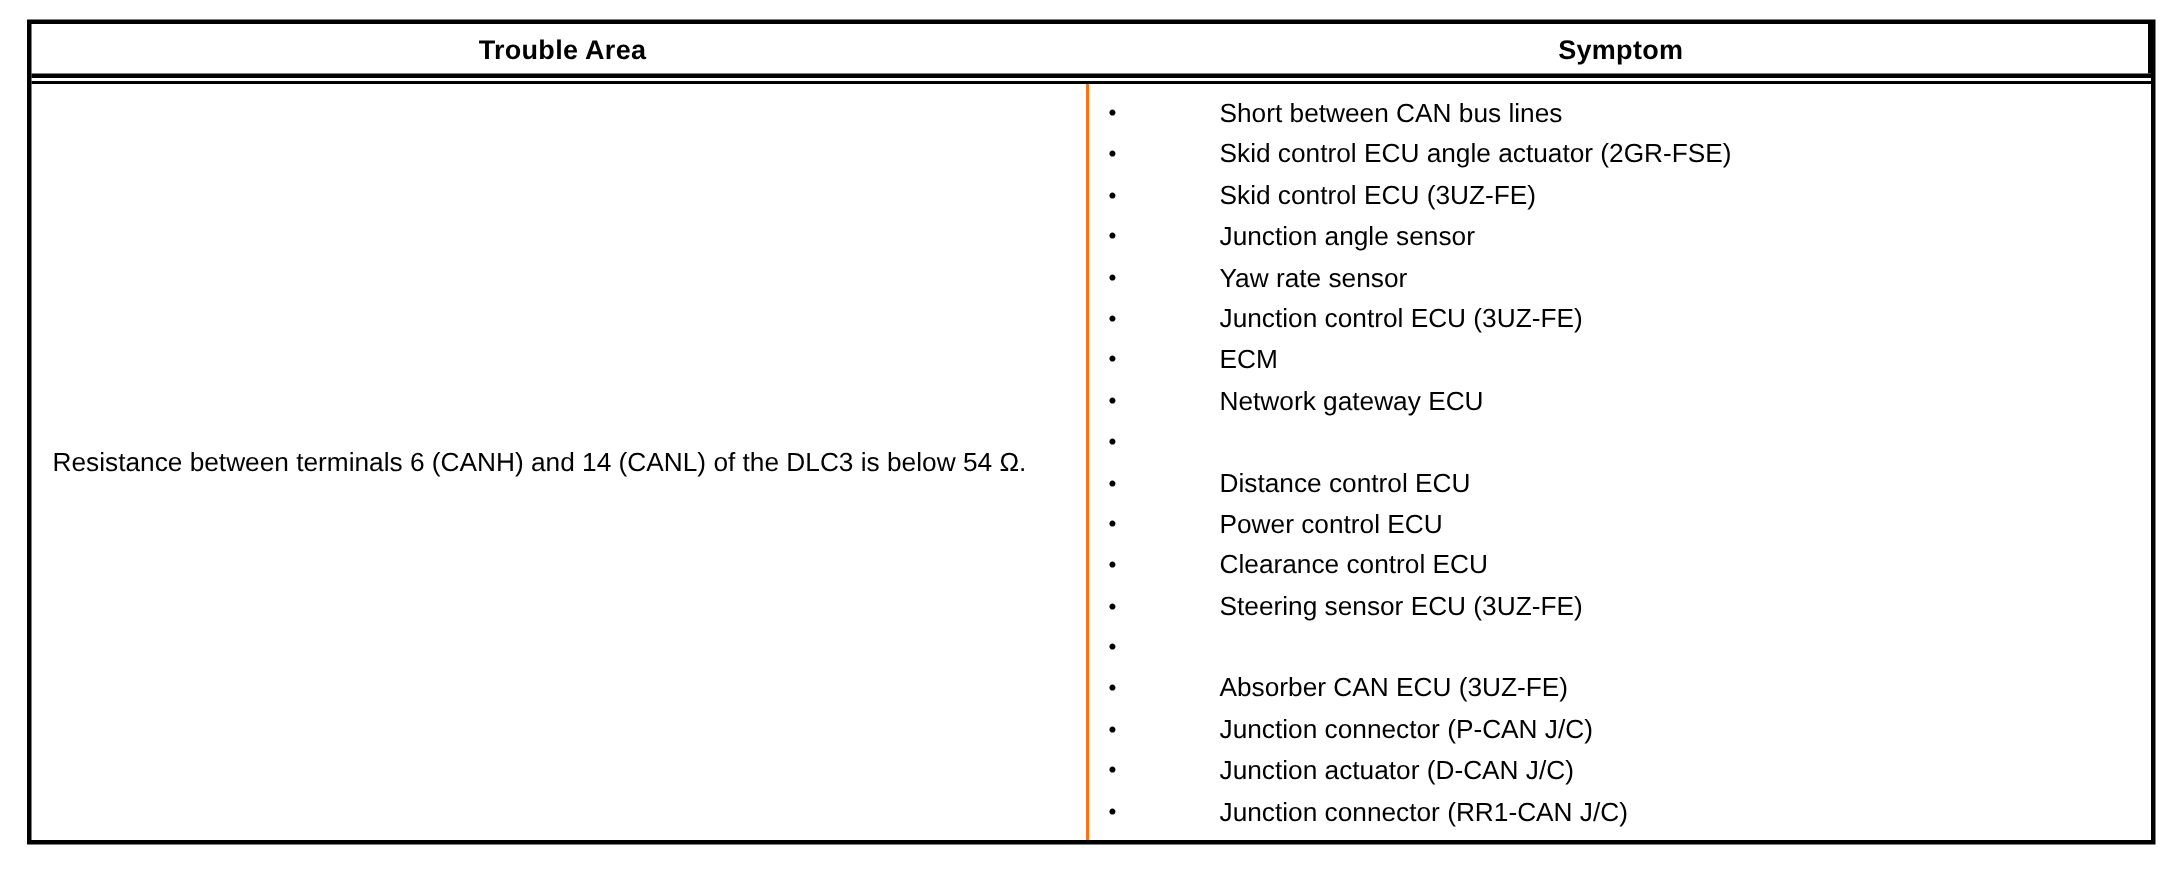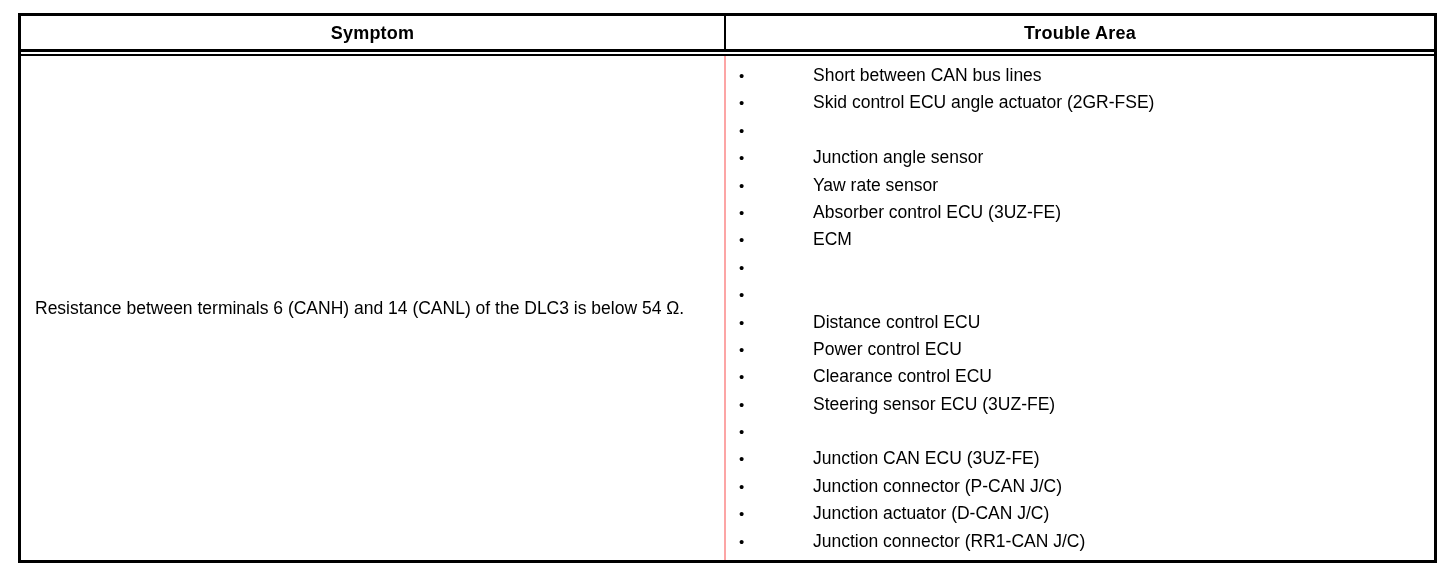--- a/index.html
+++ b/index.html
@@ -96,21 +96,21 @@
     display: flex;
     height: calc(100% - 40px);
     box-sizing: border-box;
   }
   .td {
     box-sizing: border-box;
     position: relative;
   }
   .td-symptom {
     width: 705px;
-    border-right: 2px solid #fca5a5;
+    border-right: 2px solid #f97316;
     display: flex;
     align-items: center;
     padding: 0 14px 0 14px;
   }
   .symptom-text {
     font-size: 17.5px;
     line-height: 25px;
     display: block;
     width: 100%;
   }
@@ -149,54 +149,54 @@
 </style>
 </head>
 <body>
 
 <div class="page">
 
   <div class="table-wrap">
     <div class="table">
 
       <div class="thead">
+        <div class="th th-trouble">
+          <span class="th-label">Trouble Area</span>
+        </div>
         <div class="th th-symptom">
           <span class="th-label">Symptom</span>
-        </div>
-        <div class="th th-trouble">
-          <span class="th-label">Trouble Area</span>
         </div>
       </div>
 
       <div class="double-rule">
         <div class="rule-top"></div>
         <div class="rule-bottom"></div>
       </div>
 
       <div class="tbody">
         <div class="td td-symptom">
           <span class="symptom-text">Resistance between terminals 6 (CANH) and 14 (CANL) of the DLC3 is below 54 Ω.</span>
         </div>
         <div class="td td-trouble">
           <ul class="bullet-list" id="trouble-list">
               <li class="bullet-item"><span class="bullet-dot">•</span><span class="bullet-text">Short between CAN bus lines</span></li>
               <li class="bullet-item"><span class="bullet-dot">•</span><span class="bullet-text">Skid control ECU angle actuator (2GR-FSE)</span></li>
-              <li class="bullet-item"><span class="bullet-dot">•</span></li>
+              <li class="bullet-item"><span class="bullet-dot">•</span><span class="bullet-text">Skid control ECU (3UZ-FE)</span></li>
               <li class="bullet-item"><span class="bullet-dot">•</span><span class="bullet-text">Junction angle sensor</span></li>
               <li class="bullet-item"><span class="bullet-dot">•</span><span class="bullet-text">Yaw rate sensor</span></li>
-              <li class="bullet-item"><span class="bullet-dot">•</span><span class="bullet-text">Absorber control ECU (3UZ-FE)</span></li>
+              <li class="bullet-item"><span class="bullet-dot">•</span><span class="bullet-text">Junction control ECU (3UZ-FE)</span></li>
               <li class="bullet-item"><span class="bullet-dot">•</span><span class="bullet-text">ECM</span></li>
-              <li class="bullet-item"><span class="bullet-dot">•</span></li>
+              <li class="bullet-item"><span class="bullet-dot">•</span><span class="bullet-text">Network gateway ECU</span></li>
               <li class="bullet-item"><span class="bullet-dot">•</span></li>
               <li class="bullet-item"><span class="bullet-dot">•</span><span class="bullet-text">Distance control ECU</span></li>
               <li class="bullet-item"><span class="bullet-dot">•</span><span class="bullet-text">Power control ECU</span></li>
               <li class="bullet-item"><span class="bullet-dot">•</span><span class="bullet-text">Clearance control ECU</span></li>
               <li class="bullet-item"><span class="bullet-dot">•</span><span class="bullet-text">Steering sensor ECU (3UZ-FE)</span></li>
               <li class="bullet-item"><span class="bullet-dot">•</span></li>
-              <li class="bullet-item"><span class="bullet-dot">•</span><span class="bullet-text">Junction CAN ECU (3UZ-FE)</span></li>
+              <li class="bullet-item"><span class="bullet-dot">•</span><span class="bullet-text">Absorber CAN ECU (3UZ-FE)</span></li>
               <li class="bullet-item"><span class="bullet-dot">•</span><span class="bullet-text">Junction connector (P-CAN J/C)</span></li>
               <li class="bullet-item"><span class="bullet-dot">•</span><span class="bullet-text">Junction actuator (D-CAN J/C)</span></li>
               <li class="bullet-item"><span class="bullet-dot">•</span><span class="bullet-text">Junction connector (RR1-CAN J/C)</span></li>
             </ul>
         </div>
       </div>
 
     </div>
   </div>
 

